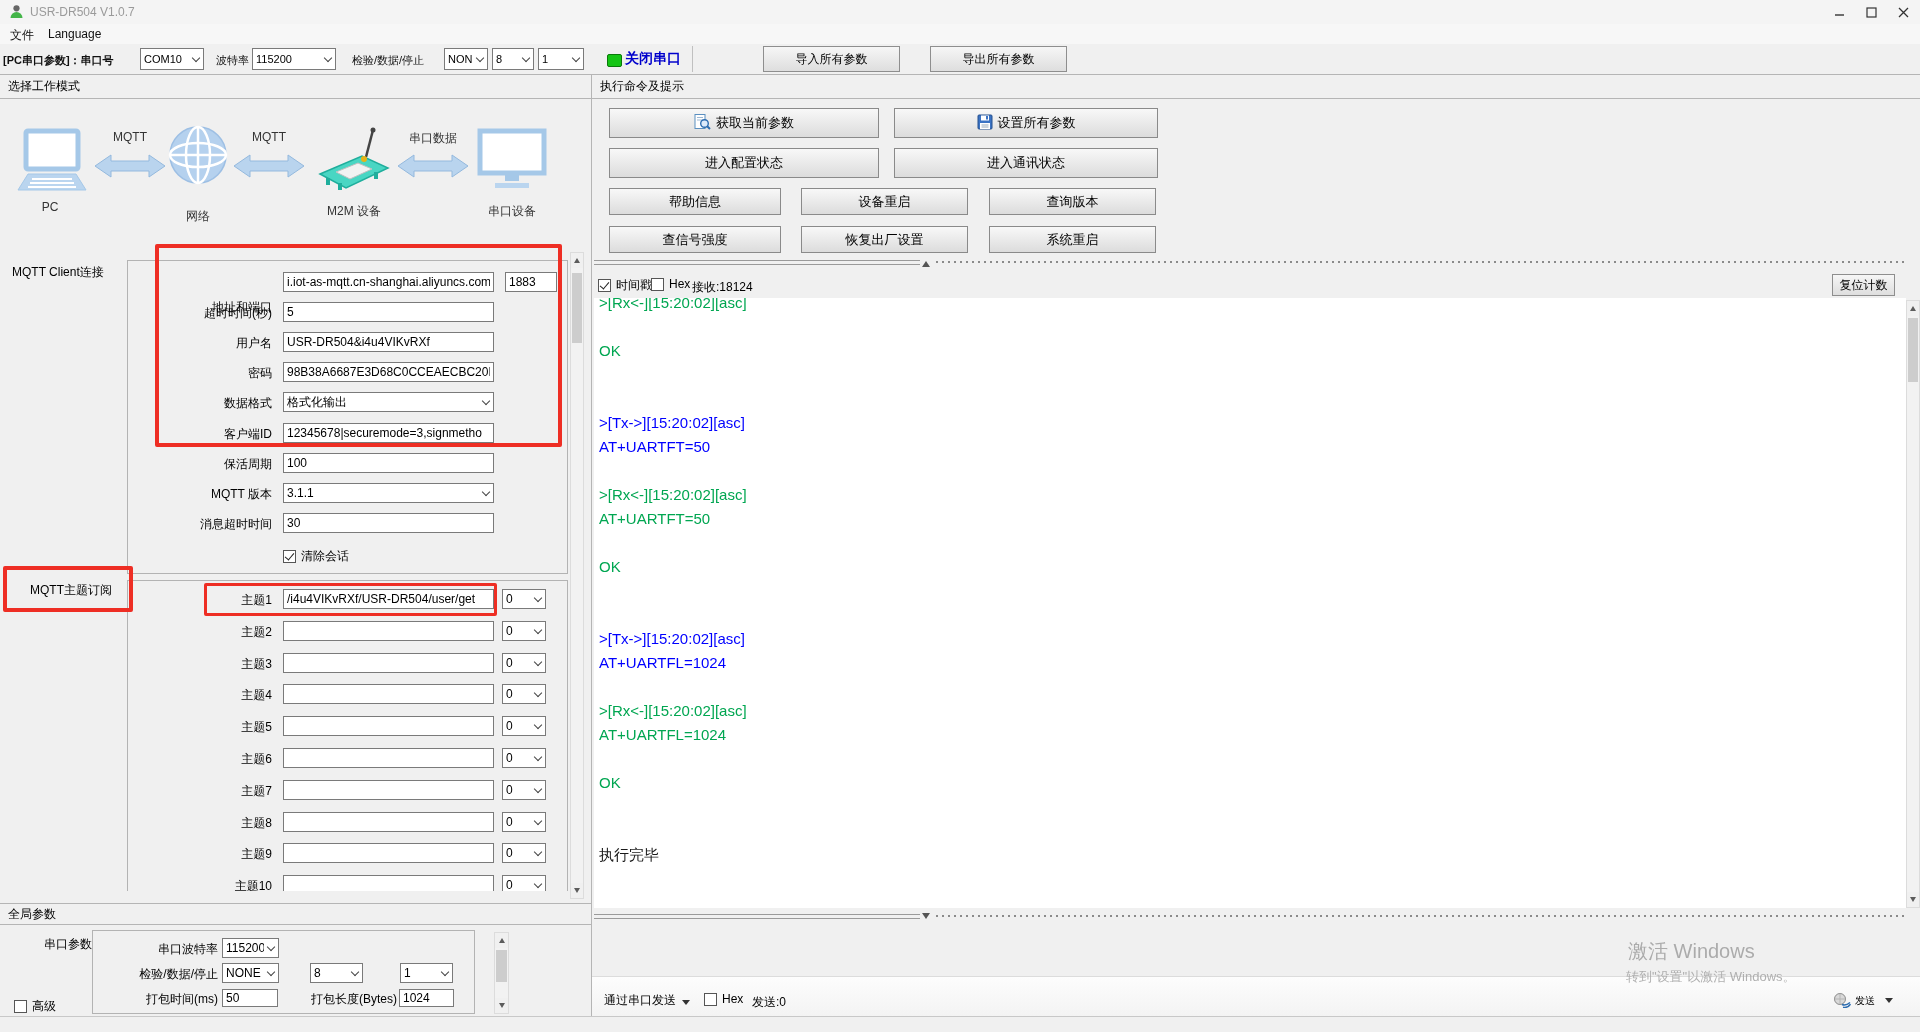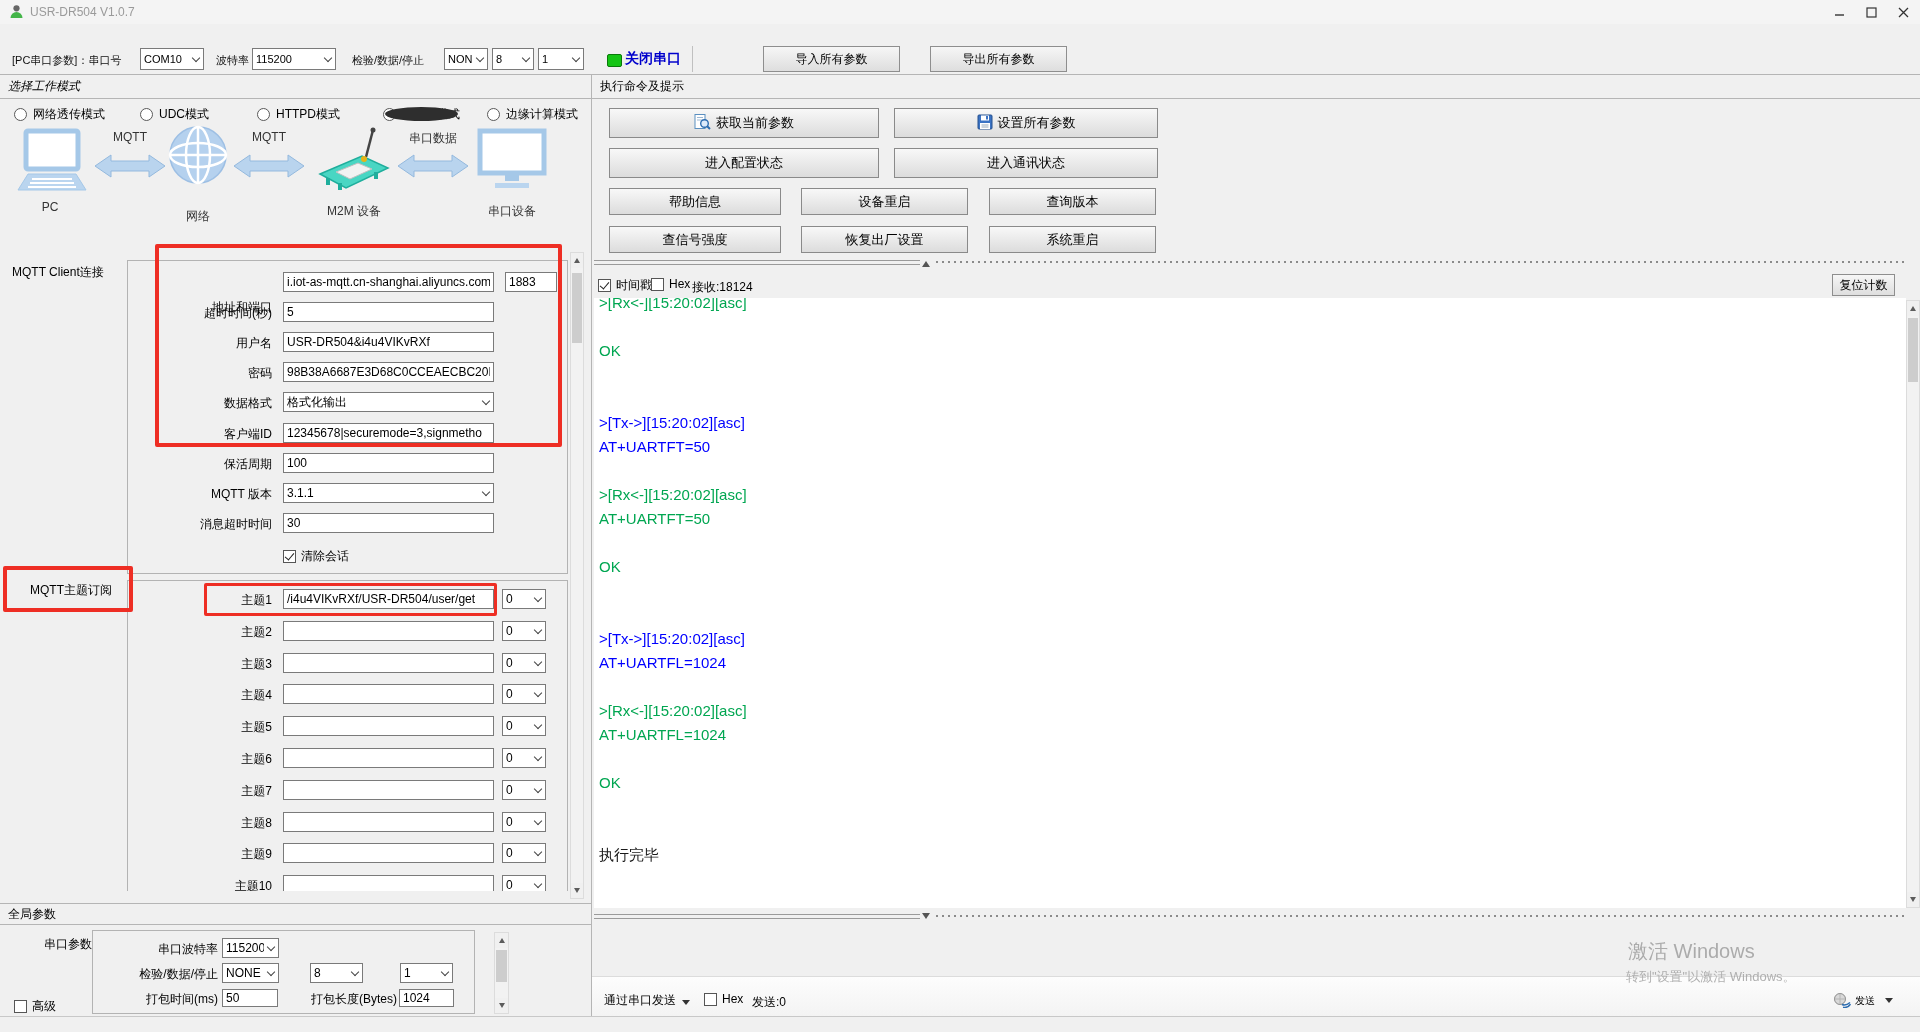--- a/index.html
+++ b/index.html
@@ -95,22 +95,26 @@
           <rect x="1" y="1" width="9" height="9" fill="none" stroke="#333" stroke-width="1.2"></rect>
         </svg>
     </span>
     <span class="wbtn" style="right:0;">
       <svg width="11" height="11" viewBox="0 0 11 11">
           <path d="M1 1 L10 10 M10 1 L1 10" stroke="#333" stroke-width="1.3"></path>
         </svg>
     </span>
   </div>
 
-
-  <span class="toolbar-label" style="left:12px;top:53px;">[PC串口参数]：串口号</span>
+  <div class="menubar">
+    <span class="menuitem" style="left:10px;">文件</span>
+    <span class="menuitem" style="left:48px;">Language</span>
+  </div>
+
+  <span class="toolbar-label" style="left:3px;top:53px;font-weight:bold;">[PC串口参数]：串口号</span>
   <div class="sel" style="left:140px;top:48px;width:64px;height:22px;">
     <span class="seltx">COM10</span>
       <span class="selar"></span>
   </div>
   <span class="toolbar-label" style="left:216px;top:53px;">波特率</span>
   <div class="sel" style="left:252px;top:48px;width:84px;height:22px;">
     <span class="seltx">115200</span>
       <span class="selar"></span>
   </div>
   <span class="toolbar-label" style="left:352px;top:53px;">检验/数据/停止</span>
@@ -128,43 +132,21 @@
   </div>
   <span class="greendot" style="left:607px;top:54px;"></span>
   <span class="closeserial" style="left:625px;top:50px;">关闭串口</span>
   <span class="vsep" style="left:692px;top:46px;height:26px;"></span>
   <div class="btn" style="left:763px;top:46px;width:137px;height:26px;">导入所有参数</div>
   <div class="btn" style="left:930px;top:46px;width:137px;height:26px;">导出所有参数</div>
 
   <div class="hline" style="left:0;top:74px;width:1920px;"></div>
   <div class="vline" style="left:591px;top:74px;height:958px;"></div>
 
-  <div class="shead" style="left:0;top:76px;width:591px;height:23px;font-style:italic;">选择工作模式</div>
-  <div class="abs" style="left:0;top:105px;width:591px;height:20px;">
-      <div class="radio-item" style="left: 14px;">
-        <div class="rad" style="position: static;"></div>
-        <div class="radlbl" style="position: static;">网络透传模式</div>
-      </div>
-      <div class="radio-item" style="left: 140px;">
-        <div class="rad" style="position: static;"></div>
-        <div class="radlbl" style="position: static;">UDC模式</div>
-      </div>
-      <div class="radio-item" style="left: 257px;">
-        <div class="rad" style="position: static;"></div>
-        <div class="radlbl" style="position: static;">HTTPD模式</div>
-      </div>
-      <div class="radio-item" style="left: 383px;">
-        <div class="rad on" style="position: static;"></div>
-        <div class="radlbl" style="position: static;">MQTT模式</div>
-      </div>
-      <div class="radio-item" style="left: 487px;">
-        <div class="rad" style="position: static;"></div>
-        <div class="radlbl" style="position: static;">边缘计算模式</div>
-      </div>
-    </div>
+  <div class="shead" style="left:0;top:76px;width:591px;height:23px;">选择工作模式</div>
 
   <span class="abs" style="left:10px;top:128px;">
     <svg width="82" height="72" viewBox="0 0 82 72">
       <rect x="16" y="3" width="52" height="38" rx="2" fill="#fff" stroke="#a5c8e8" stroke-width="5"></rect>
       <polygon points="8,62 76,62 66,46 18,46" fill="#bad5ef" stroke="#a5c8e8"></polygon>
       <line x1="22" y1="51" x2="62" y2="51" stroke="#fff" stroke-width="2"></line>
       <line x1="20" y1="55" x2="64" y2="55" stroke="#fff" stroke-width="2"></line>
       <line x1="18" y1="59" x2="66" y2="59" stroke="#fff" stroke-width="2"></line>
     </svg>
   </span>

